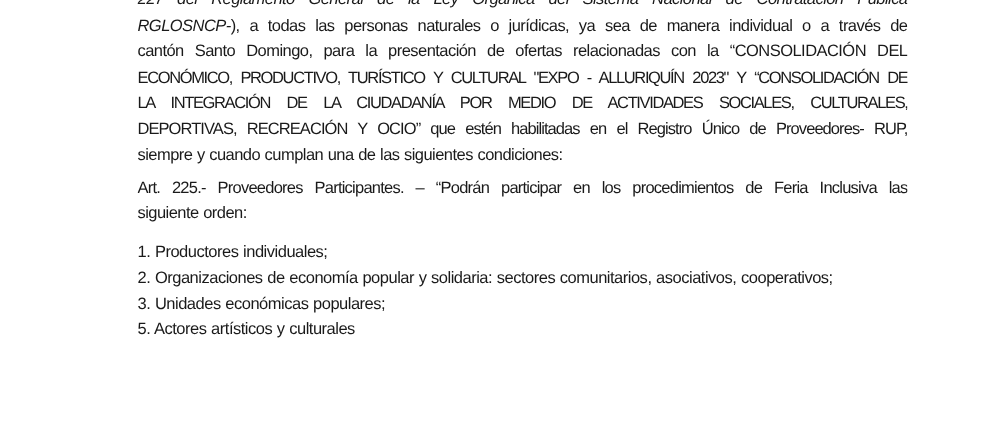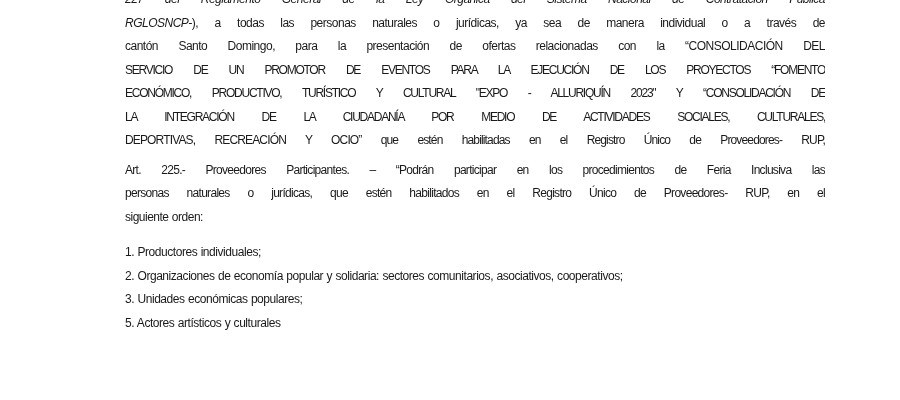--- a/index.html
+++ b/index.html
@@ -15,21 +15,21 @@
     width: 900px; height: 400px;
     background: #ffffff;
   }
   .textcol {
     position: absolute;
     left: 125px; top: 0;
     width: 700px;
   }
   
   .ln {
-    font-size: 12px;
+    font-size: 15px;
     line-height: 23.5px;
     max-height: 23.5px;
     overflow: hidden;
     letter-spacing: -0.5px;
     text-align: justify;
     text-align-last: justify;
     word-spacing: 0.5px;
   }
   .ln.last { text-align: left; text-align-last: left; }
   .ln.caps { letter-spacing: -1.25px; }       
@@ -50,29 +50,28 @@
 </head>
 <body>
 
 <div class="page">
   <div class="textcol">
 
     <div class="para1">
       <div class="ln"><span class="it">227 del Reglamento General de la Ley Orgánica del Sistema Nacional de Contratación Pública</span></div>
       <div class="ln"><span class="it">RGLOSNCP-</span><span>), a todas las personas naturales o jurídicas, ya sea de manera individual o a través de</span></div>
       <div class="ln">cantón Santo Domingo, para la presentación de ofertas relacionadas con la “CONSOLIDACIÓN DEL</div>
-      <div class="ln caps">SERVICIO DE UN PROMOTOR DE EVENTOS PARA LA EJECUCIÓN DE LOS PROYECTOS “FOMENTO</div>
       <div class="ln caps">ECONÓMICO, PRODUCTIVO, TURÍSTICO Y CULTURAL "EXPO - ALLURIQUÍN 2023" Y “CONSOLIDACIÓN DE</div>
       <div class="ln caps">LA INTEGRACIÓN DE LA CIUDADANÍA POR MEDIO DE ACTIVIDADES SOCIALES, CULTURALES,</div>
       <div class="ln mixedcaps">DEPORTIVAS, RECREACIÓN Y OCIO” que estén habilitadas en el Registro Único de Proveedores- RUP,</div>
+      <div class="ln last">siempre y cuando cumplan una de las siguientes condiciones:</div>
     </div>
 
     <div class="para2">
       <div class="ln tight"><span class="b">Art. 225.</span><span>- Proveedores Participantes. – “Podrán participar en los procedimientos de Feria Inclusiva las</span></div>
-      <div class="ln tight">personas naturales o jurídicas, que estén habilitados en el Registro Único de Proveedores- RUP, en el</div>
       <div class="ln last">siguiente orden:</div>
     </div>
 
     <div class="list">
       <div class="ln">1. Productores individuales;</div>
       <div class="ln">2. Organizaciones de economía popular y solidaria: sectores comunitarios, asociativos, cooperativos;</div>
       <div class="ln">3. Unidades económicas populares;</div>
       <div class="ln">5. Actores artísticos y culturales</div>
     </div>
 

